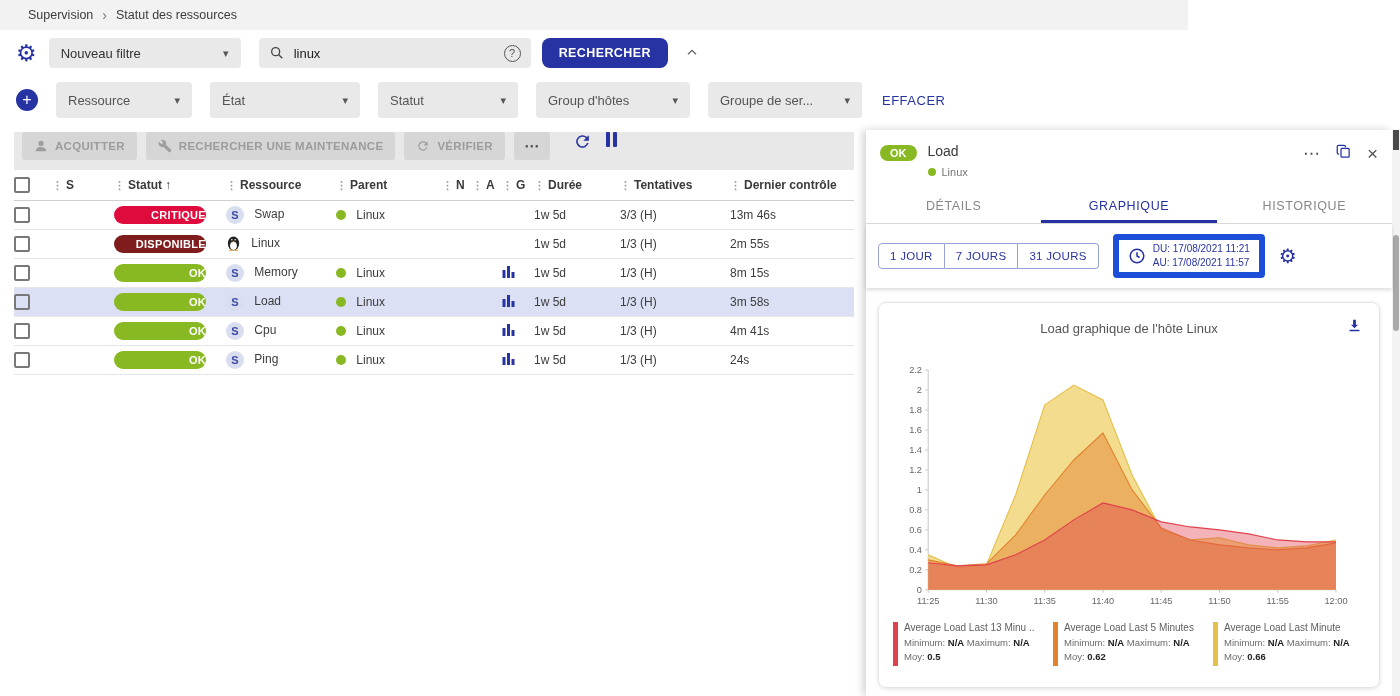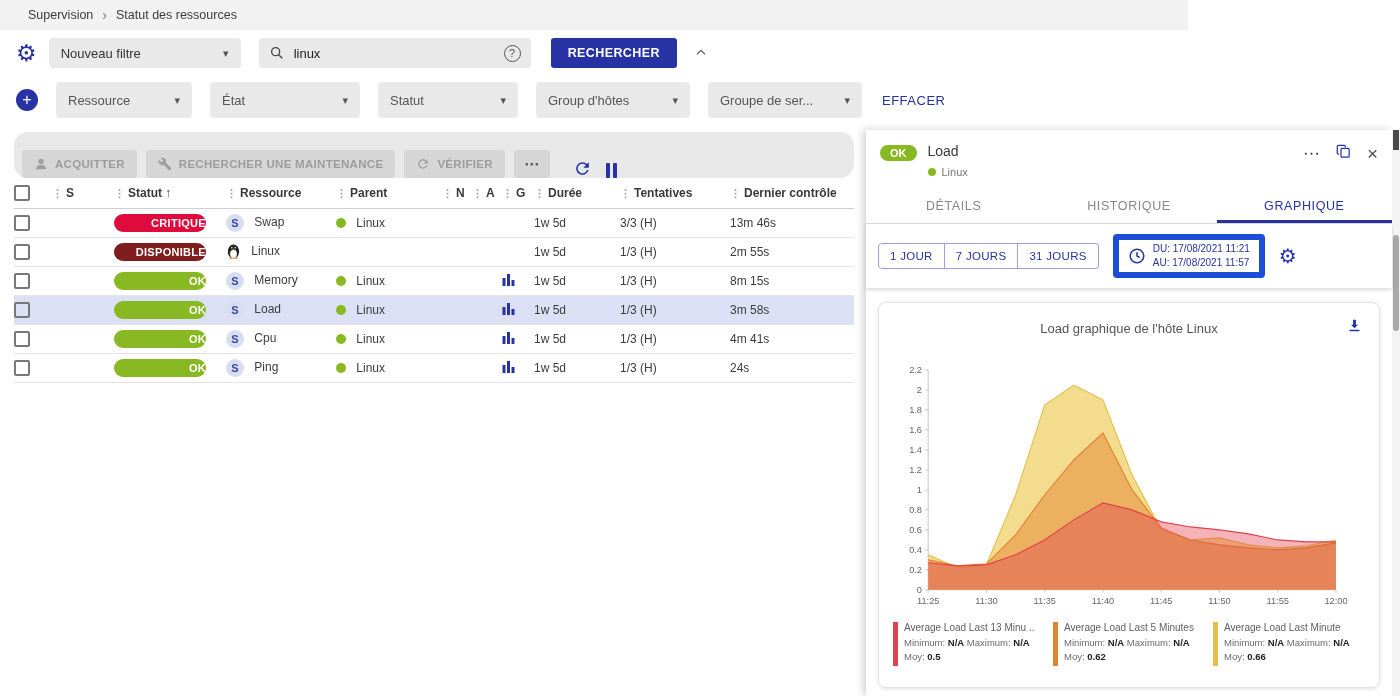--- a/index.html
+++ b/index.html
@@ -11,37 +11,37 @@
   .crumb-sep{margin:0 9px;color:#777;font-size:14px}
 
   
   .search-row{position:absolute;top:36px;left:0;height:34px;display:flex;align-items:center;padding-left:16px}
   .gear-glyph{font-size:23px;color:#2733a3;line-height:1}
   .select-filter{width:192px;height:30px;background:#e9e9e9;border-radius:4px;display:flex;align-items:center;padding:0 12px;font-size:13px;color:#333;margin-left:12px;cursor:pointer}
   .caret{color:#555;font-size:11px;margin-left:auto}
   .search-box{width:272px;height:30px;background:#e9e9e9;border-radius:4px;display:flex;align-items:center;padding:0 10px;gap:9px;margin-left:18px}
   .search-box input{flex:1;border:none;outline:none;background:transparent;font-size:13px;font-family:inherit;color:#222}
   .help-circle{width:17px;height:17px;border:1.5px solid #555;border-radius:50%;display:flex;align-items:center;justify-content:center;font-size:11px;color:#555;flex:0 0 auto}
-  .search-btn{height:30px;padding:0 17px;margin-left:20px;background:#2733a3;color:#fff;border:none;border-radius:3px;font-size:12.5px;font-weight:bold;letter-spacing:.4px;font-family:inherit;cursor:pointer}
+  .search-btn{height:30px;padding:0 17px;margin-left:11px;background:#2733a3;color:#fff;border:none;border-radius:8px;font-size:12.5px;font-weight:bold;letter-spacing:.4px;font-family:inherit;cursor:pointer}
   .collapse-btn{margin-left:16px;display:flex;align-items:center;cursor:pointer}
 
   
   .filter-row{position:absolute;top:81px;left:0;height:38px;display:flex;align-items:center;padding-left:16px}
   .plus-btn{width:22px;height:22px;border-radius:50%;background:#2733a3;color:#fff;display:flex;align-items:center;justify-content:center;font-size:16px;line-height:1;cursor:pointer;flex:0 0 auto}
   .dd-list{display:flex;gap:18px;margin-left:18px}
   .dd{height:36px;background:#e9e9e9;border-radius:4px;display:flex;align-items:center;padding:0 12px;font-size:13px;color:#555;width:140px;cursor:pointer}
   .dd:nth-child(1){width:136px}
   .dd:nth-child(2){width:150px}
   .dd:nth-child(4){width:154px}
   .dd:nth-child(5){width:154px}
   .clear-link{margin-left:20px;color:#2733a3;font-size:13px;letter-spacing:.5px;cursor:pointer}
 
   
   .left-panel{position:absolute;top:132px;left:14px;width:840px}
-  .toolbar{height:46px;background:#e8e8e8;display:flex;align-items:flex-end;padding:0 8px;border-radius:14px}
+  .toolbar{height:38px;background:#e8e8e8;display:flex;align-items:flex-start;padding:0 8px;border-radius:0}
   .tb-btn{height:28px;padding:0 12px;background:#d6d6d6;color:#9c9c9c;font-size:11.5px;font-weight:bold;letter-spacing:.3px;border:none;border-radius:3px;display:flex;align-items:center;gap:7px;margin-right:9px;font-family:inherit}
   .tb-more{width:36px;justify-content:center;color:#555;font-size:15px;font-weight:bold;padding:0}
   .icon-btn{background:none;border:none;margin-left:14px;cursor:pointer;display:flex;align-items:center;gap:3px}
   .pause-bar{display:inline-block;width:4px;height:15px;background:#2733a3;border-radius:1px}
 
   table.res-table{width:840px;border-collapse:collapse;table-layout:fixed;background:#fff}
   .res-table thead tr{height:30px;border-bottom:1px solid #cfcfcf}
   .res-table th{font-size:12px;color:#3a3a3a;text-align:left;font-weight:bold;white-space:nowrap;overflow:hidden}
   .dots{color:#9e9e9e;font-size:11px;margin-right:3px}
   .sort-arrow{color:#333;font-size:12px;margin-left:3px}
@@ -397,22 +397,22 @@
             <rect x="8" y="7" width="13" height="14" rx="1.5" fill="none" stroke="#2733a3" stroke-width="2"></rect>
             <path d="M5 16H4a2 2 0 0 1-2-2V4a2 2 0 0 1 2-2h9a2 2 0 0 1 2 2v1" fill="none" stroke="#2733a3" stroke-width="2"></path>
           </svg>
       </span>
       <span class="close-x">×</span>
     </div>
   </div>
 
   <div class="tabs">
     <div class="tab">DÉTAILS</div>
+    <div class="tab active">GRAPHIQUE</div>
     <div class="tab">HISTORIQUE</div>
-    <div class="tab active">GRAPHIQUE</div>
   </div>
 
   <div class="controls">
     <div class="range-group">
       <button class="range-btn">1 JOUR</button>
       <button class="range-btn">7 JOURS</button>
       <button class="range-btn">31 JOURS</button>
     </div>
     <div class="date-box">
       <svg width="18" height="18" viewBox="0 0 24 24">

